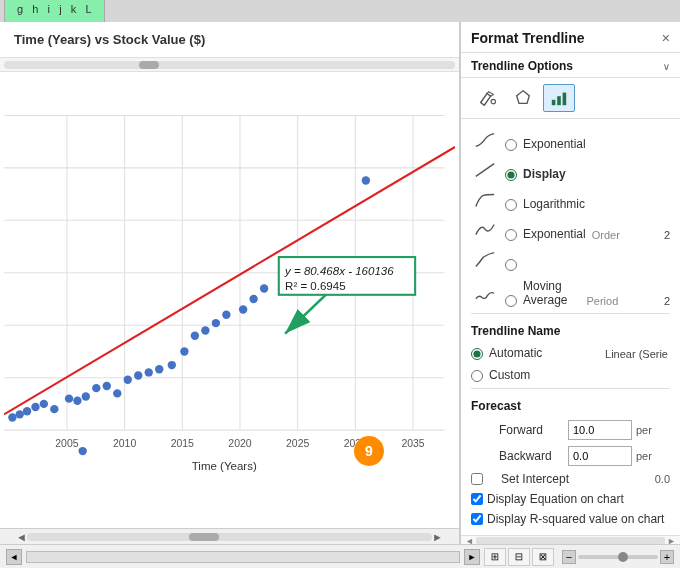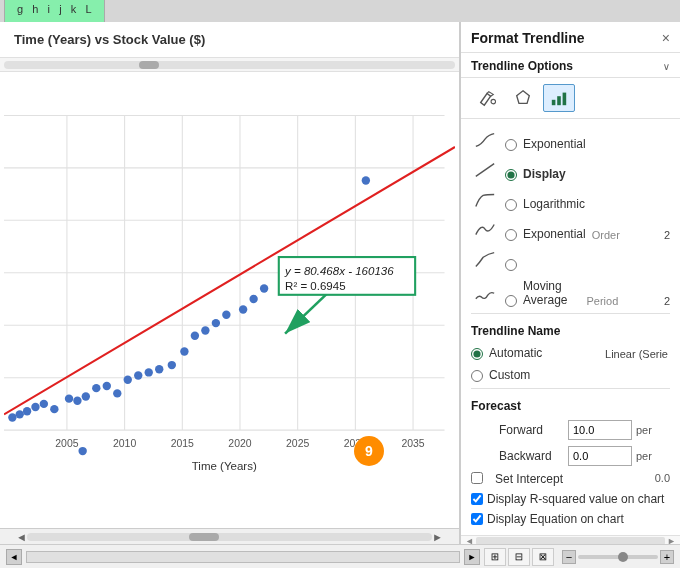--- a/index.html
+++ b/index.html
@@ -239,23 +239,23 @@
       background: white;
     }
     .forecast-suffix {
       font-size: 11px;
       color: #555;
       flex: 1;
     }
 
     .intercept-row {
       display: flex;
-      align-items: flex-start;
+      align-items: center;
       padding: 3px 0;
-      gap: 12px;
+      gap: 18px;
     }
     .checkbox-input {
       width: 12px;
       height: 12px;
       flex-shrink: 0;
     }
     .intercept-label {
       font-size: 12px;
       color: #333;
       flex: 1;
@@ -653,26 +653,26 @@
       </div>
 
       <div class="intercept-row">
         <input type="checkbox" class="checkbox-input" style="">
         <span class="intercept-label">Set Intercept</span>
         <span class="intercept-value">0.0</span>
       </div>
 
       <div class="display-eq-row">
         <input type="checkbox" class="checkbox-input" checked="" style="">
-        <span class="display-eq-label">Display R-squared value on chart</span>
+        <span class="display-eq-label">Display Equation on chart</span>
       </div>
 
       <div class="display-eq-row">
         <input type="checkbox" class="checkbox-input" checked="" style="">
-        <span class="display-eq-label">Display Equation on chart</span>
+        <span class="display-eq-label">Display R-squared value on chart</span>
       </div>
 
     </div>
 
     <div class="panel-hscroll">
       <div style="font-size:9px; color:#888; padding:0 2px;">◄</div>
       <div class="panel-scroll-track"></div>
       <div style="font-size:9px; color:#888; padding:0 2px;">►</div>
     </div>
 

